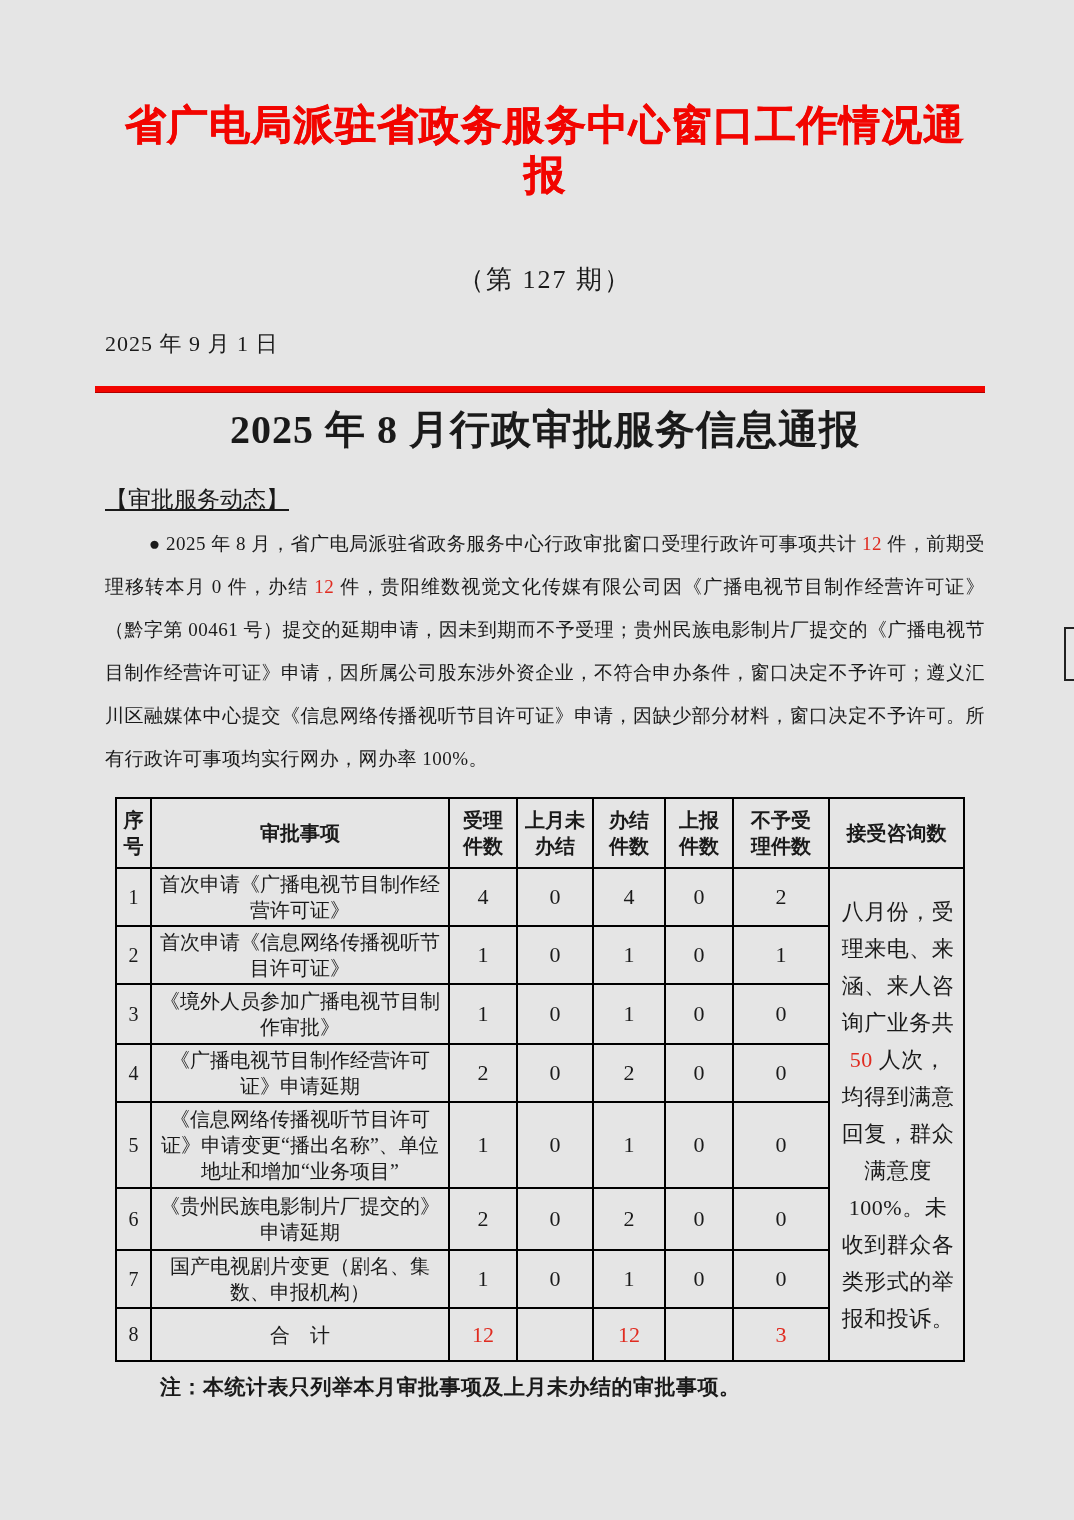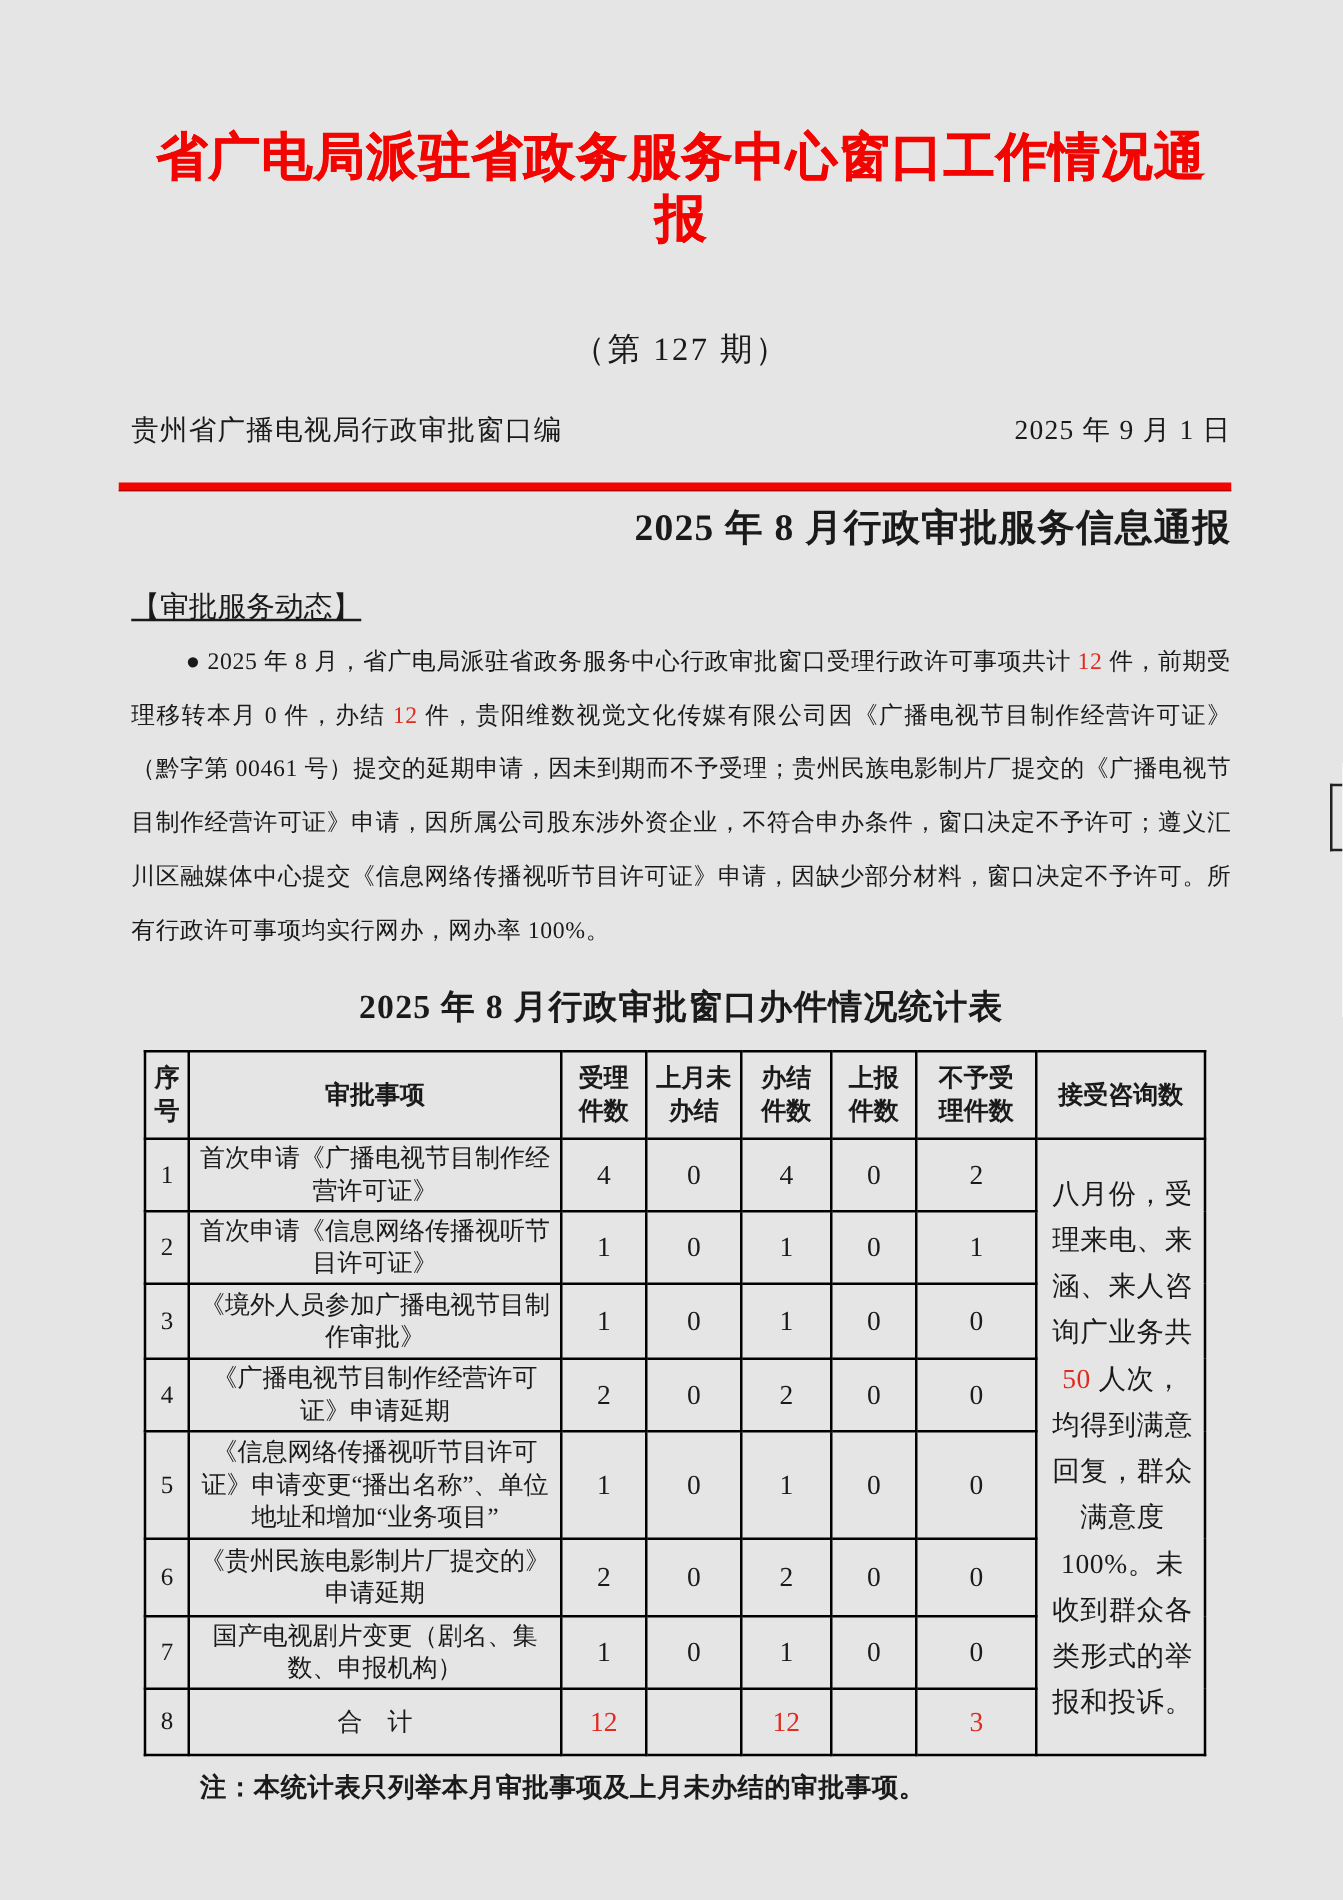--- a/index.html
+++ b/index.html
@@ -47,22 +47,22 @@
     margin-left: -10px;   
     width: 890px;
     height: 7px;
     background: #f20500;
     border-bottom: 1px solid #b00000;
   }
 
   
   .section-title {
     margin-top: 9px;
-    text-align: right;
-    font-size: 30px;
+    text-align: center;
+    font-size: 40px;
     font-weight: bold;
     letter-spacing: 1px;
   }
   .dynamics-heading {
     margin-top: 27px;
     font-size: 23px;
     text-decoration: underline;
   }
   .body-paragraph {
     margin-top: 7px;
@@ -146,33 +146,31 @@
 <body>
 
 <div class="page">
   <div class="content">
 
     <h1 class="masthead-title">省广电局派驻省政务服务中心窗口工作情况通报</h1>
 
     <div class="issue-line">（第 127 期）</div>
 
     <div class="byline-row">
-      <span>贵州省广播电视局行政审批窗口编</span>
       <span>2025 年 9 月 1 日</span>
     </div>
 
     <div class="red-rule"></div>
 
     <h2 class="section-title">2025 年 8 月行政审批服务信息通报</h2>
 
     <div class="dynamics-heading">【审批服务动态】</div>
 
     <p class="body-paragraph"><span>●  2025 年 8 月，省广电局派驻省政务服务中心行政审批窗口受理行政许可事项共计 </span><span class="red-num">12</span><span> 件，前期受理移转本月 0 件，办结 </span><span class="red-num">12</span><span> 件，贵阳维数视觉文化传媒有限公司因《广播电视节目制作经营许可证》（黔字第 00461 号）提交的延期申请，因未到期而不予受理；贵州民族电影制片厂提交的《广播电视节目制作经营许可证》申请，因所属公司股东涉外资企业，不符合申办条件，窗口决定不予许可；遵义汇川区融媒体中心提交《信息网络传播视听节目许可证》申请，因缺少部分材料，窗口决定不予许可。所有行政许可事项均实行网办，网办率 100%。</span></p>
 
-    <h3 class="table-title">2025 年 8 月行政审批窗口办件情况统计表</h3>
 
     <table class="stats">
       <colgroup>
         <col style="width:35px">
           <col style="width:298px">
           <col style="width:68px">
           <col style="width:76px">
         <col style="width:72px">
           <col style="width:68px">
           <col style="width:96px">

